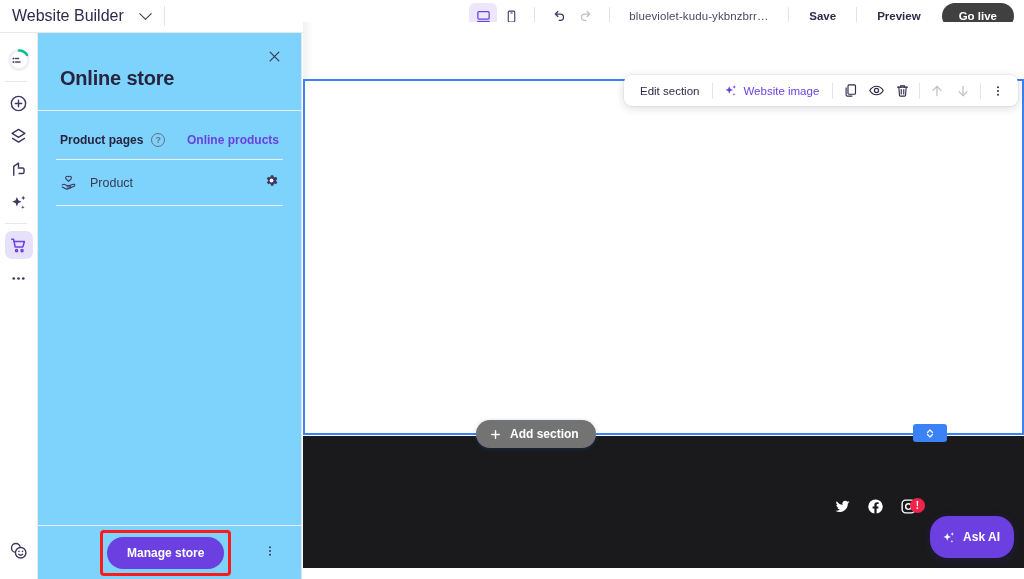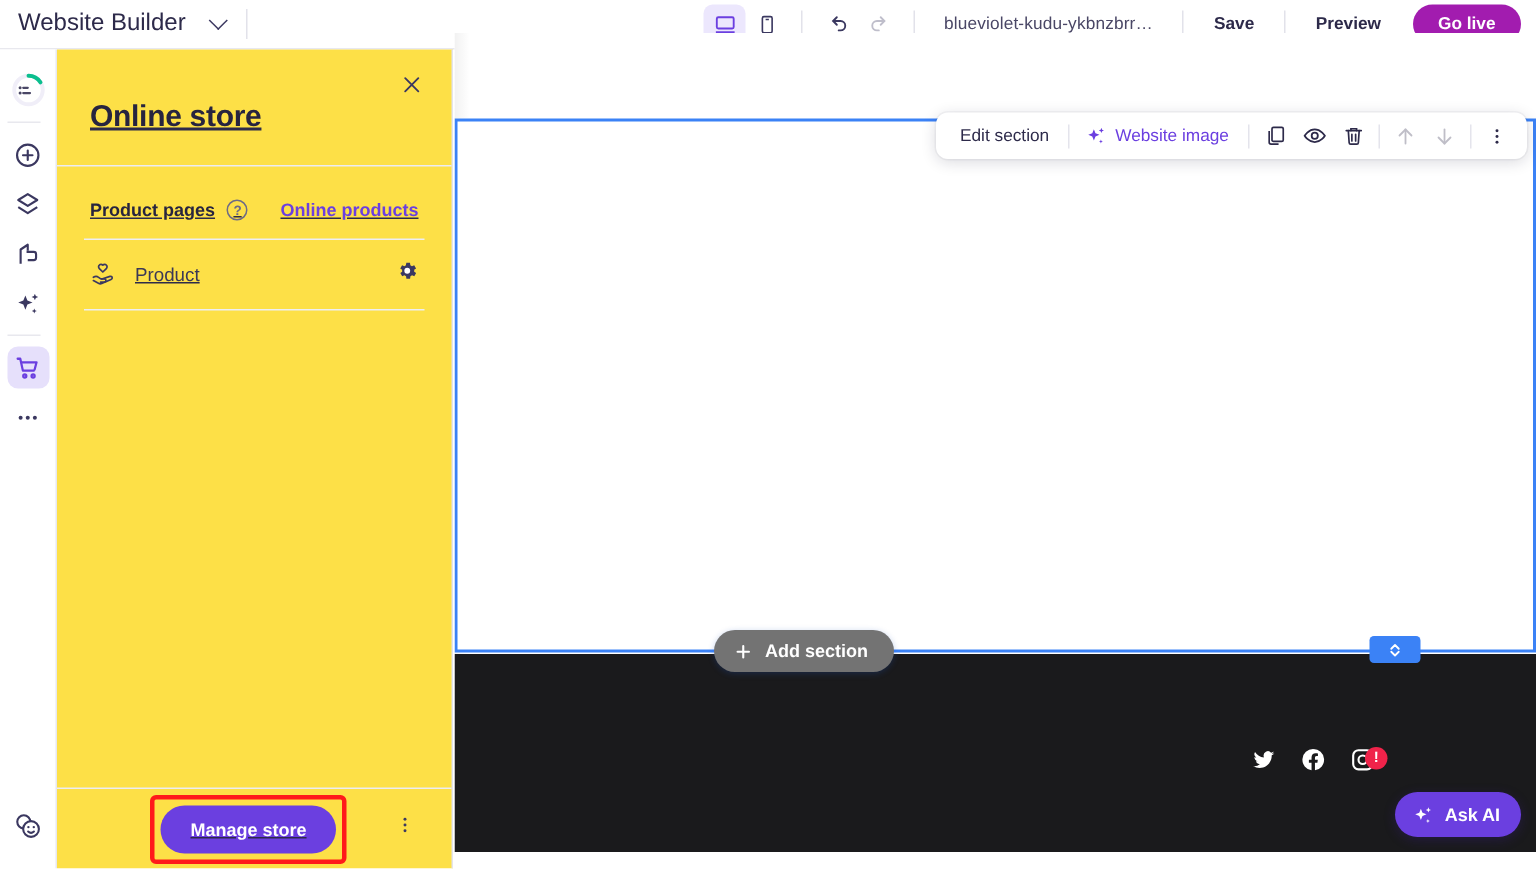--- a/index.html
+++ b/index.html
@@ -44,21 +44,21 @@
   .url-chip {
     font-size: 11.5px; color: #4a4766; letter-spacing: .1px;
     padding: 0 10px; white-space: nowrap; max-width: 160px;
     overflow: hidden; text-overflow: ellipsis;
   }
   .txt-btn {
     font-size: 11.5px; font-weight: 700; color: #2d2a4a;
     padding: 0 11px; white-space: nowrap;
   }
   .golive {
-    background: #a21caf; color: #fff; font-size: 11.5px; font-weight: 700;
+    background: #404040; color: #fff; font-size: 11.5px; font-weight: 700;
     border-radius: 16px; padding: 7px 17px; margin-left: 10px; white-space: nowrap;
   }
 
   
   .rail {
     position: absolute; top: 33px; left: 0; width: 38px; height: 546px;
     background: #fff; border-right: 1px solid #e8e8ee;
     display: flex; flex-direction: column; align-items: center;
   }
   .rail-top { padding-top: 8px; }
@@ -66,22 +66,22 @@
     width: 28px; height: 28px; margin: 5px 0; border-radius: 7px;
     display: flex; align-items: center; justify-content: center;
   }
   .rail-item.sel { background: #e6e0fb; }
   .rail-div { width: 22px; height: 1px; background: #e8e8ee; margin: 7px 0; }
   .rail-bottom { margin-top: auto; padding-bottom: 10px; }
 
   
   .panel {
     position: absolute; top: 33px; left: 38px; width: 264px; height: 546px;
-    background: #fde047; border-right: 1px solid #e4e4ec;
-    display: flex; flex-direction: column; text-decoration: underline;
+    background: #7dd3fc; border-right: 1px solid #e4e4ec;
+    display: flex; flex-direction: column;
   }
   .panel-head { position: relative; padding: 34px 22px 20px 22px; border-bottom: 1px solid #ececf2; }
   .panel-title { font-size: 20px; font-weight: 700; letter-spacing: -.2px; color: #27243f; }
   .panel-close {
     position: absolute; top: 12px; right: 16px; width: 22px; height: 22px;
     display: flex; align-items: center; justify-content: center;
   }
   .panel-body { flex: 1; padding: 0 18px; overflow: hidden; }
   .sect-row {
     display: flex; align-items: center; padding: 22px 4px 12px 4px;
@@ -168,21 +168,21 @@
   .err-badge {
     position: absolute; left: 10px; top: 0px;
     width: 15px; height: 15px; border-radius: 50%;
     background: #f0234a; color: #fff;
     font-size: 10px; font-weight: 700;
     display: flex; align-items: center; justify-content: center; line-height: 1;
   }
   .ask-ai {
     position: absolute; right: 10px; bottom: 10px;
     background: #6b3fe0; color: #fff; border-radius: 18px;
-    height: 30px; padding: 0 14px 0 11px;
+    height: 42px; padding: 0 14px 0 11px;
     display: flex; align-items: center; gap: 7px;
     font-size: 12px; font-weight: 700; z-index: 8;
     box-shadow: 0 2px 8px rgba(60,30,150,.3);
   }
 </style>
 </head>
 <body>
 
 <div id="app">
 

